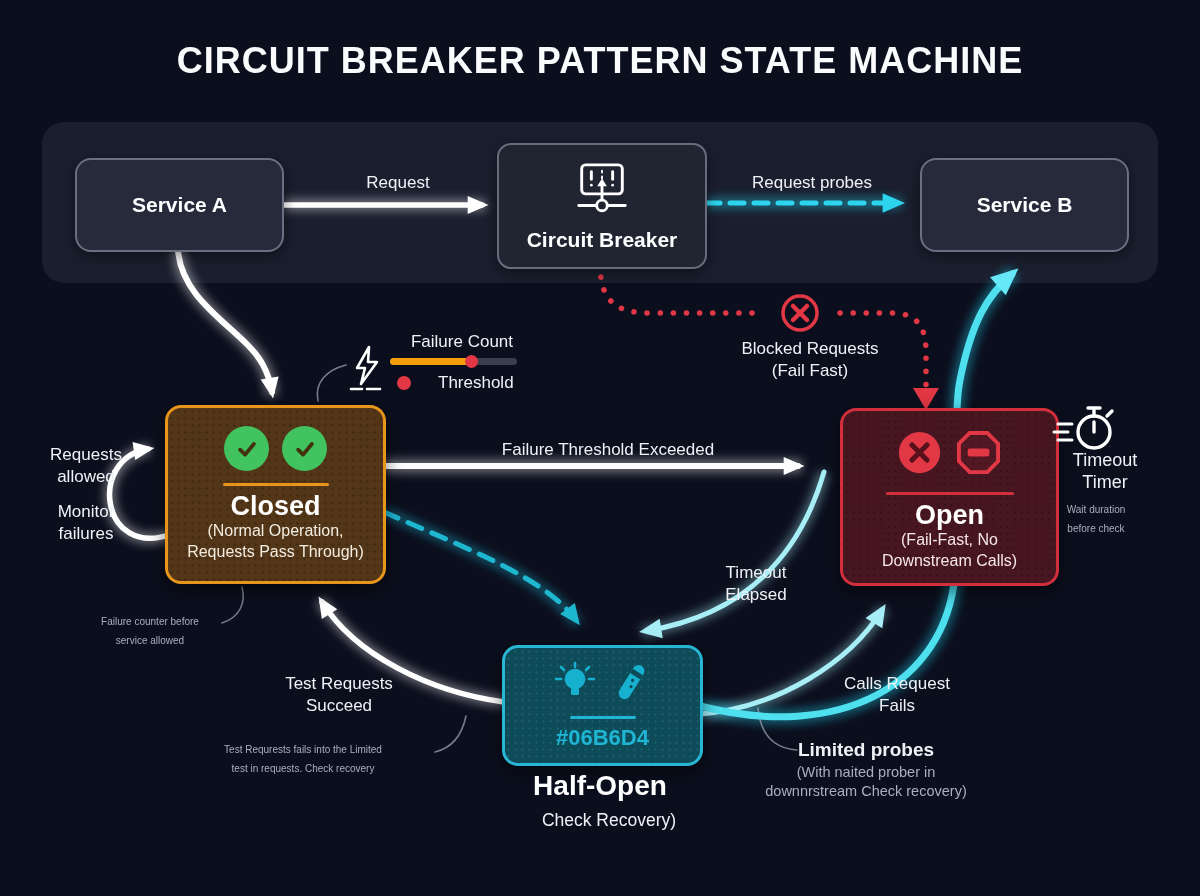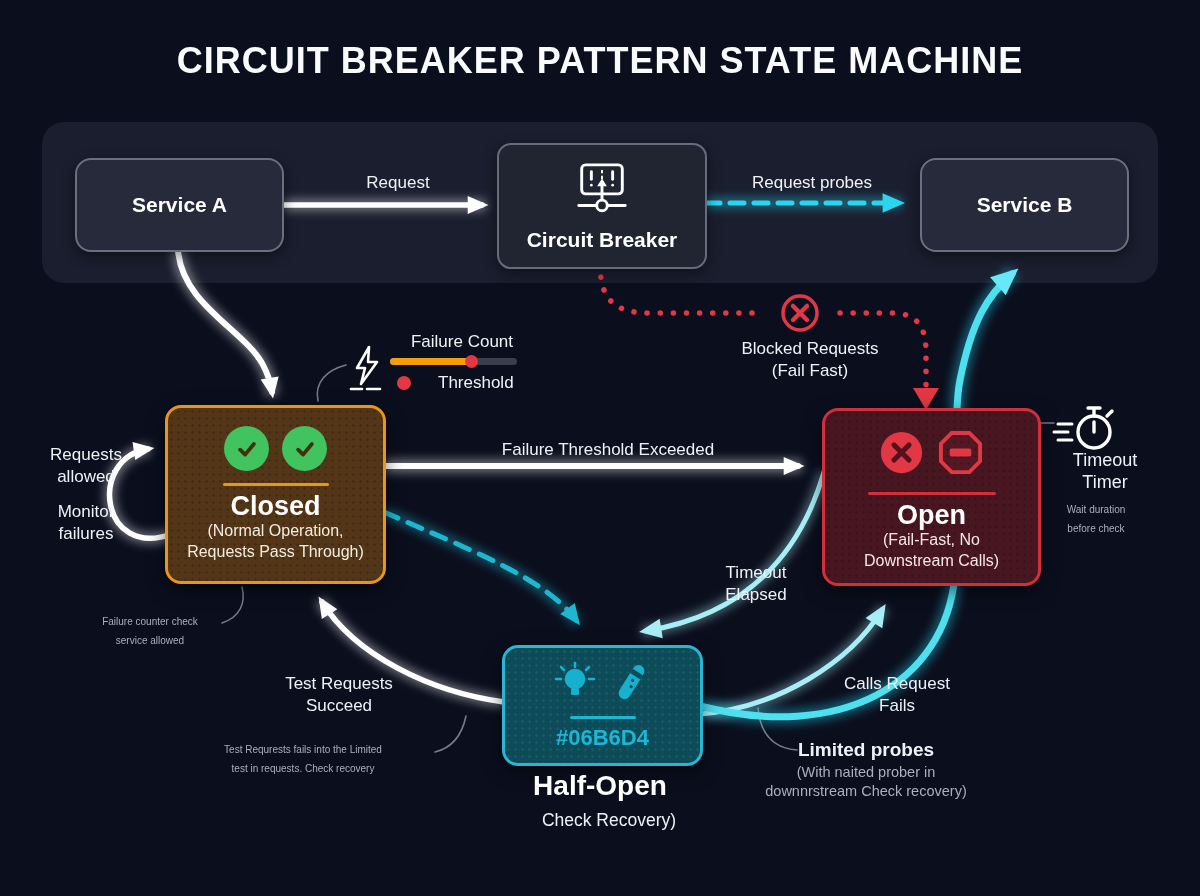--- a/index.html
+++ b/index.html
@@ -12,21 +12,21 @@
   .svc{width:205px;height:90px;background:#262a3b;border:2px solid #6a7082;border-radius:16px;
        display:flex;align-items:center;justify-content:center;font-size:21px;font-weight:700;color:#fff;
        box-shadow:0 4px 14px rgba(0,0,0,.45);}
   .cbbox{left:497px;top:143px;width:206px;height:122px;background:#212532;border:2px solid #666c7e;border-radius:14px;
        display:flex;flex-direction:column;align-items:center;justify-content:center;gap:4px;
        font-size:21px;font-weight:700;color:#fff;box-shadow:0 4px 14px rgba(0,0,0,.45);}
   .state{border-radius:16px;display:flex;flex-direction:column;align-items:center;
        background-image:radial-gradient(rgba(0,0,0,.20) 1px,transparent 1.3px);background-size:7px 7px;
        box-shadow:0 6px 18px rgba(0,0,0,.5);}
   .closed{left:165px;top:405px;width:215px;height:173px;background-color:#523617;border:3px solid #e8951c;}
-  .open{left:822px;top:408px;width:213px;height:172px;background-color:#471621;border:3px solid #d02f3b;}
+  .open{left:840px;top:408px;width:213px;height:172px;background-color:#471621;border:3px solid #d02f3b;}
   .halfopen{left:502px;top:645px;width:195px;height:115px;background-color:#0e4b58;border:3px solid #29b6d4;
        background-image:radial-gradient(rgba(103,232,249,.10) 1px,transparent 1.3px);}
   .iconrow{display:flex;gap:13px;margin-top:18px;align-items:center;}
   .divider{height:3px;border-radius:2px;margin-top:12px;}
   .sname{font-size:27px;font-weight:800;color:#fff;margin-top:6px;line-height:28px;}
   .ssub{font-size:16px;line-height:21px;text-align:center;color:#f3ece1;}
   .lbl{font-size:17px;font-weight:400;color:#eef1f6;line-height:22px;padding-left:18px;}
   .note{font-size:10px;color:#a9afbd;line-height:19px;}
   .chk{width:45px;height:45px;border-radius:50%;background:#41c35f;display:flex;align-items:center;justify-content:center;}
   .bar{position:relative;left:0;top:0;width:127px;height:7px;background:#3a3f4d;border-radius:4px;}
@@ -257,21 +257,21 @@
 
   <div class="abs ctr lbl" style="left:77px;top:444px;">
     <div>Requests</div>
     <div>allowed</div>
   </div>
   <div class="abs ctr lbl" style="left:77px;top:501px;">
     <div>Monitor</div>
     <div>failures</div>
   </div>
   <div class="abs ctr note" style="left:150px;top:612px;">
-    <div>Failure counter check</div>
+    <div>Failure counter before</div>
     <div>service allowed</div>
   </div>
   <div class="abs ctr note" style="left:303px;top:740px;">
     <div>Test Requrests fails into the Limited</div>
     <div>test in requests. Check recovery</div>
   </div>
 
   <div class="abs ctr" style="left:866px;top:739px;font-size:19px;font-weight:600;color:#eef1f6;">Limited probes</div>
   <div class="abs ctr note" style="left:866px;top:763px;font-size:14.5px;">
     <div>(With naited prober in</div>

